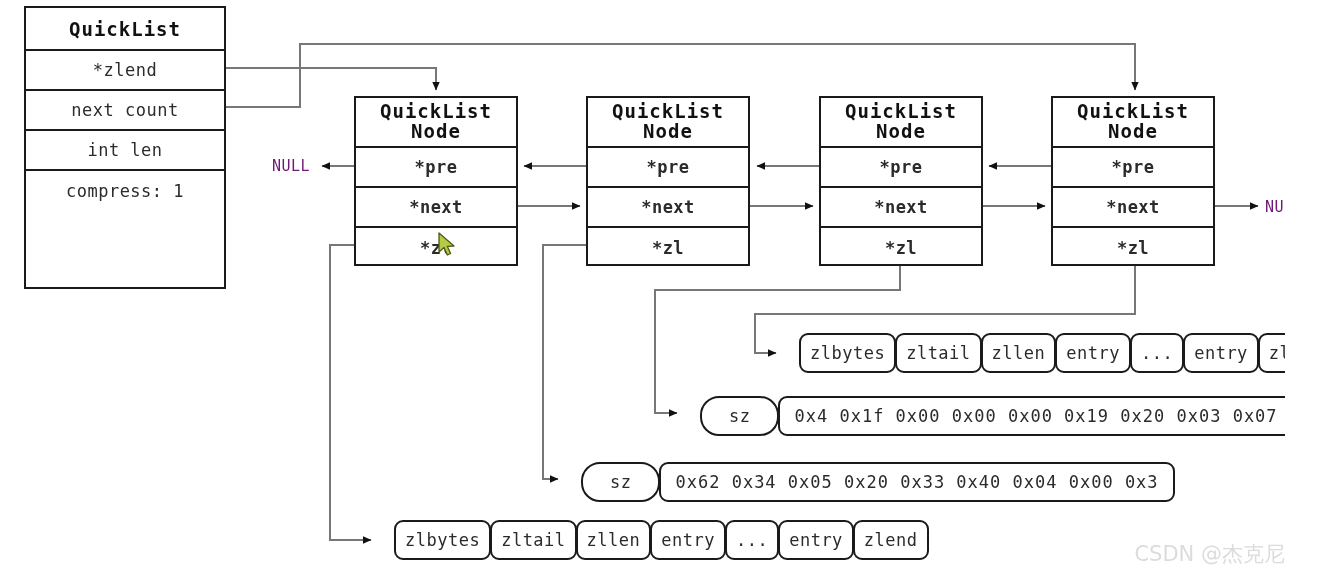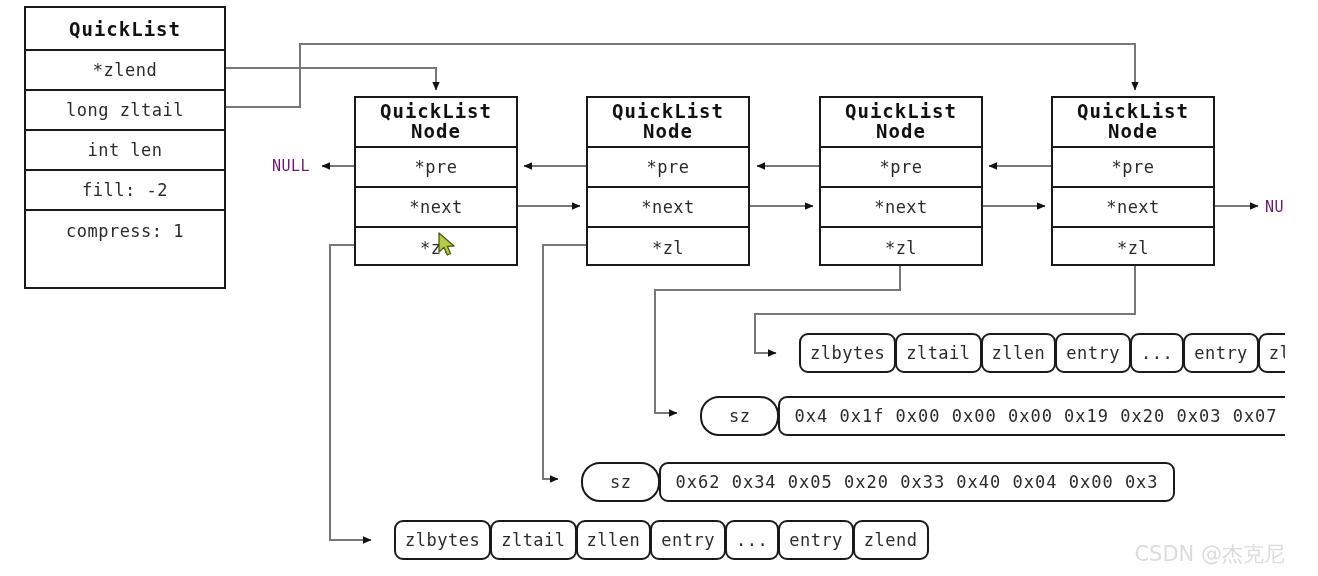--- a/index.html
+++ b/index.html
@@ -59,21 +59,21 @@
   #quicklist .row.head { height: 43px; }
 
   
   .qnode { width: 164px; height: 170px; top: 96px; }
   .qnode .row.head {
     height: 50px;
     line-height: 1.05;
     flex-direction: column;
     justify-content: center;
   }
-  .qnode .row.field { height: 40px; }
+  .qnode .row.field { height: 40px; font-weight: bold; }
   #qnode1 { left: 354px; }
   #qnode2 { left: 586px; }
   #qnode3 { left: 819px; }
   #qnode4 { left: 1051px; }
 
   
   .striprow {
     position: absolute;
     display: flex;
     z-index: 3;
@@ -174,23 +174,22 @@
 
       <path d="M900,266 L900,290 L655,290 L655,413 L677,413" marker-end="url(#ar)"></path>
 
       <path d="M1135,266 L1135,314 L755,314 L755,353 L776,353" marker-end="url(#ar)"></path>
     </g>
   </svg>
 
   <div class="struct" id="quicklist">
     <div class="row head">QuickList</div>
     <div class="row">*zlend</div>
-    <div class="row">long zltail</div>
+    <div class="row">next count</div>
     <div class="row">int len</div>
-    <div class="row">fill: -2</div>
     <div class="row">compress: 1</div>
   </div>
 
   <div class="struct qnode" id="qnode1">
     <div class="row head">
       <span>QuickList</span>
       <span>Node</span>
     </div>
     <div class="row field">*pre</div>
     <div class="row field">*next</div>

